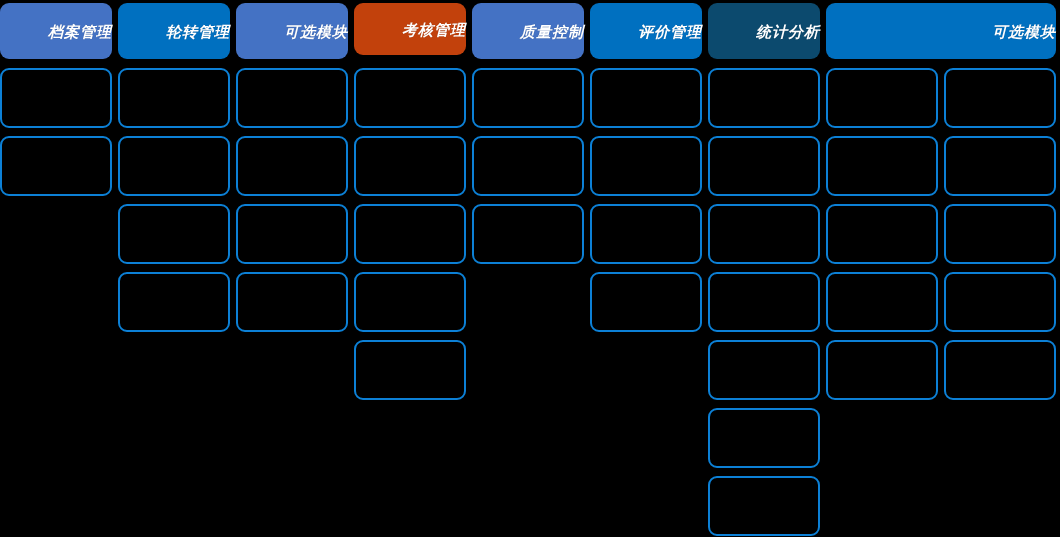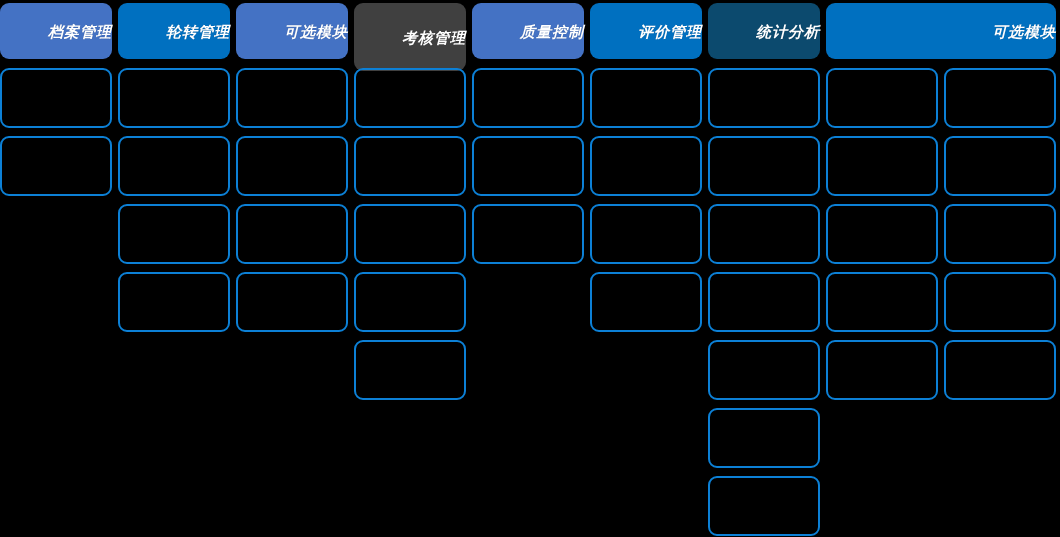--- a/index.html
+++ b/index.html
@@ -56,21 +56,21 @@
 <div id="diagram" style="width: 1060px; height: 537px; background: rgb(0, 0, 0);">
     <div class="header-cell tone-light" style="left: 0px; top: 3px; width: 112px; height: 56px; border-radius: 9px; background: rgb(68, 114, 196); color: rgb(255, 255, 255);">
       <span>档案管理</span>
     </div>
     <div class="header-cell tone-dark" style="left: 118px; top: 3px; width: 112px; height: 56px; border-radius: 9px; background: rgb(0, 112, 192); color: rgb(255, 255, 255);">
       <span>轮转管理</span>
     </div>
     <div class="header-cell tone-light" style="left: 236px; top: 3px; width: 112px; height: 56px; border-radius: 9px; background: rgb(68, 114, 196); color: rgb(255, 255, 255);">
       <span>可选模块</span>
     </div>
-    <div class="header-cell tone-dark" style="left: 354px; top: 3px; width: 112px; height: 68px; border-radius: 9px; background: #404040; color: rgb(255, 255, 255);">
+    <div class="header-cell tone-dark" style="left: 354px; top: 3px; width: 112px; height: 52px; border-radius: 9px; background: #c2410c; color: rgb(255, 255, 255);">
       <span>考核管理</span>
     </div>
     <div class="header-cell tone-light" style="left: 472px; top: 3px; width: 112px; height: 56px; border-radius: 9px; background: rgb(68, 114, 196); color: rgb(255, 255, 255);">
       <span>质量控制</span>
     </div>
     <div class="header-cell tone-dark" style="left: 590px; top: 3px; width: 112px; height: 56px; border-radius: 9px; background: rgb(0, 112, 192); color: rgb(255, 255, 255);">
       <span>评价管理</span>
     </div>
     <div class="header-cell tone-light" style="left: 708px; top: 3px; width: 112px; height: 56px; border-radius: 9px; background: #0c4a6e; color: rgb(255, 255, 255);">
       <span>统计分析</span>

